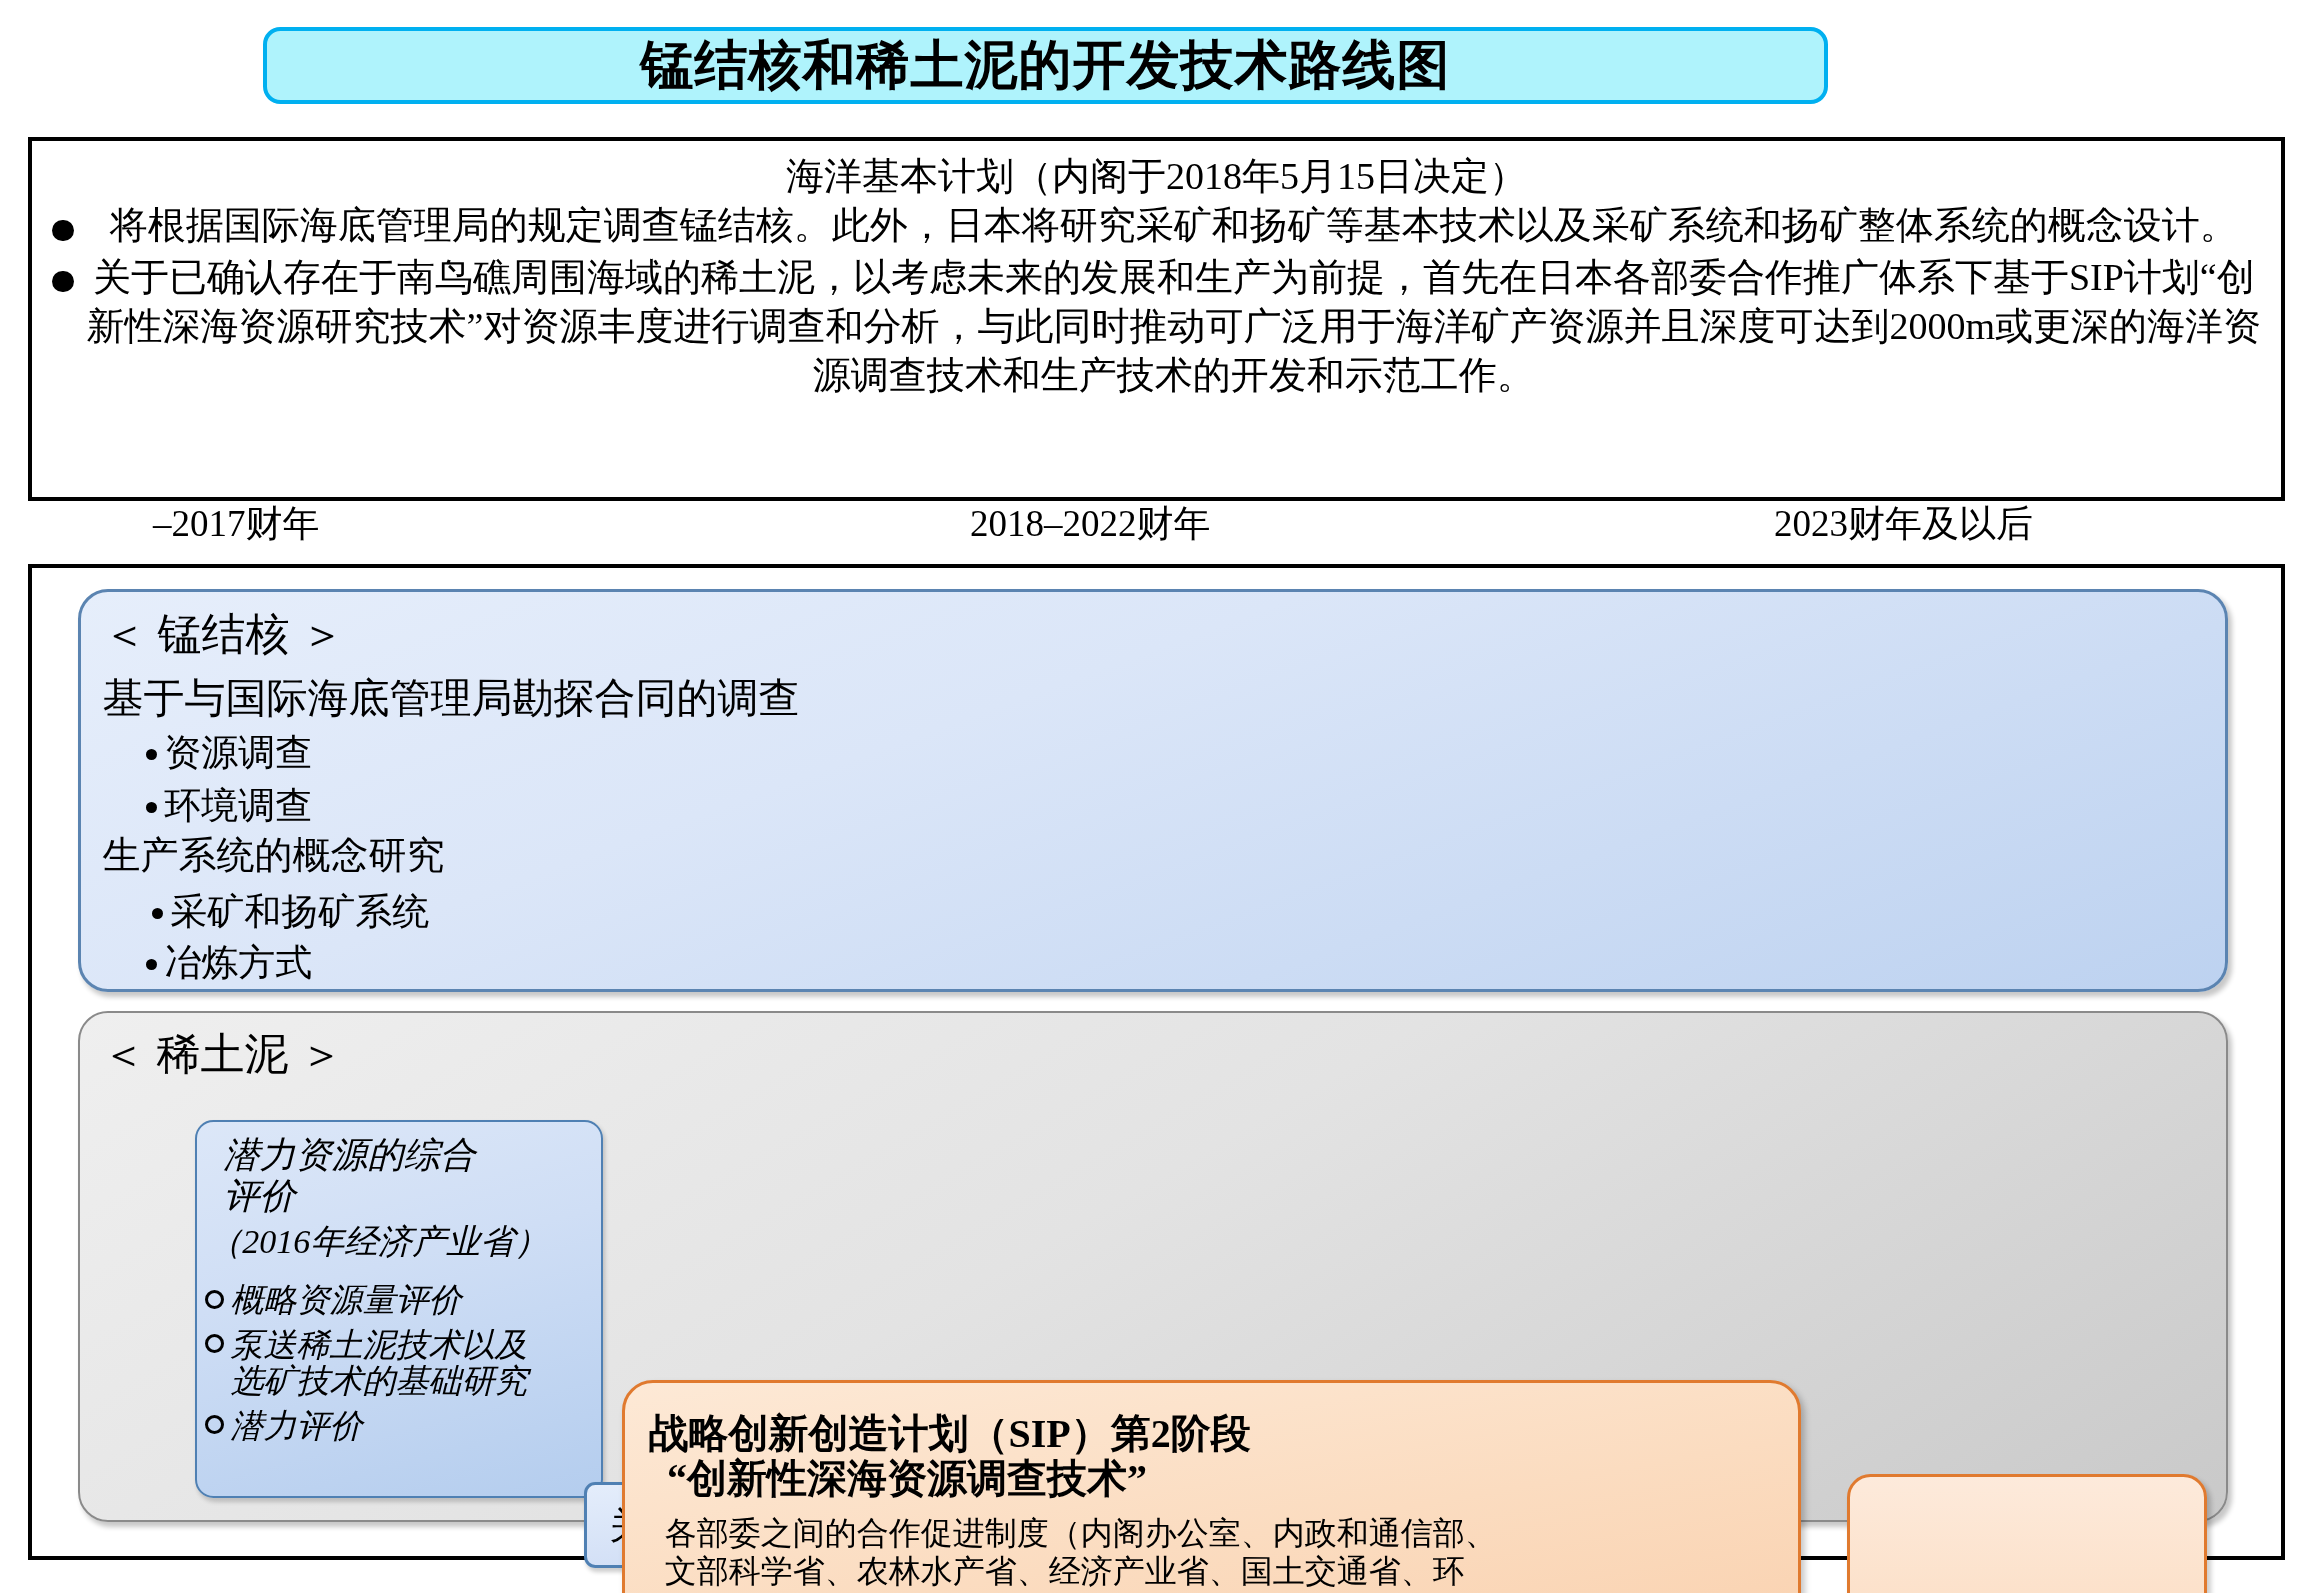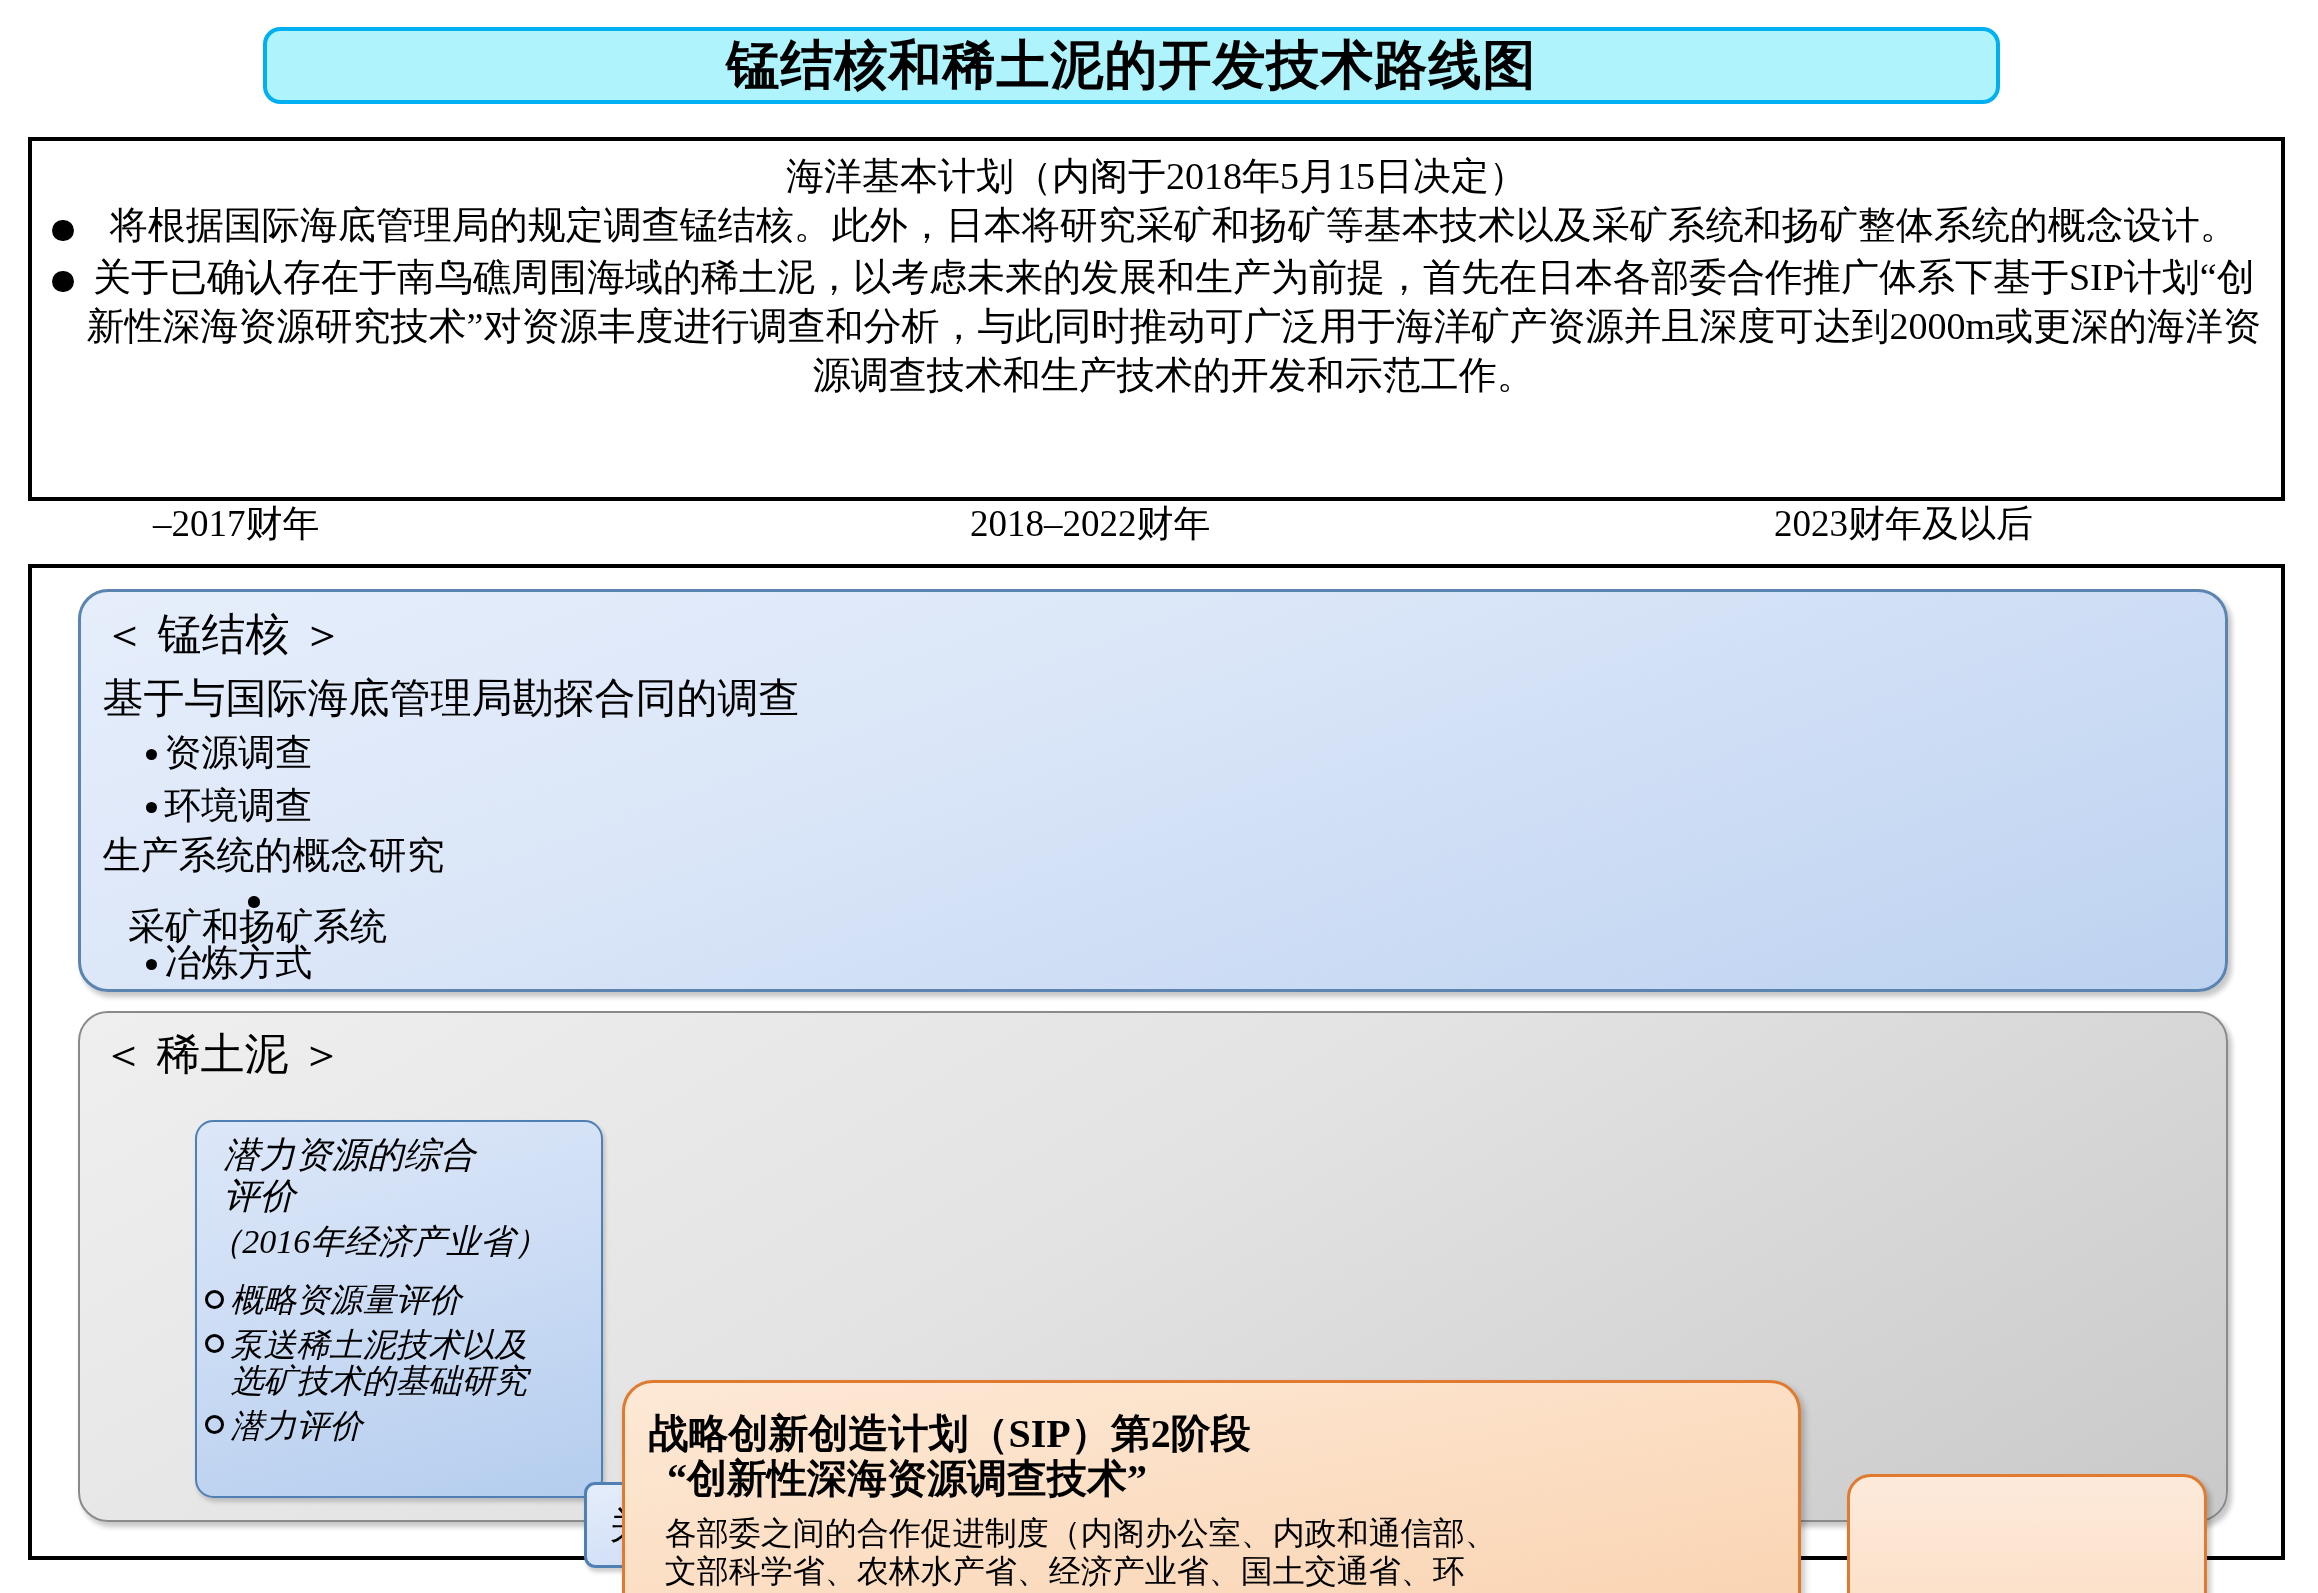--- a/index.html
+++ b/index.html
@@ -13,21 +13,21 @@
     width:2319px;
     height:1593px;
     background:#ffffff;
     overflow:hidden;
   }
 
   
   .title-banner{
     position:absolute;
     left:263px; top:26.6px;
-    width:1737px; height:77px;
+    width:1565px; height:77px;
     background:#aff3fc;
     border:4.6px solid #00b0f0;
     border-radius:17.4px;
     box-sizing:border-box;
     display:flex;align-items:center;justify-content:center;
   }
   .title-banner .t{
     font-size:53px;
     font-weight:700;
     letter-spacing:1px;
@@ -310,21 +310,21 @@
         <span class="bd"></span>
         <span>资源调查</span>
       </div>
       <div class="mn-bul" style="left:65px;top:195px;">
         <span class="bd"></span>
         <span>环境调查</span>
       </div>
 
       <div class="mn-sub" style="top:244px;">生产系统的概念研究</div>
 
-      <div class="mn-bul" style="left:47px;top:301px;flex-direction:column;">
+      <div class="mn-bul" style="left:71px;top:301px;">
         <span class="bd"></span>
         <span>采矿和扬矿系统</span>
       </div>
       <div class="mn-bul" style="left:65px;top:352px;">
         <span class="bd"></span>
         <span>冶炼方式</span>
       </div>
     </div>
 
     <svg class="grey-arrow" viewBox="0 0 600 170">

